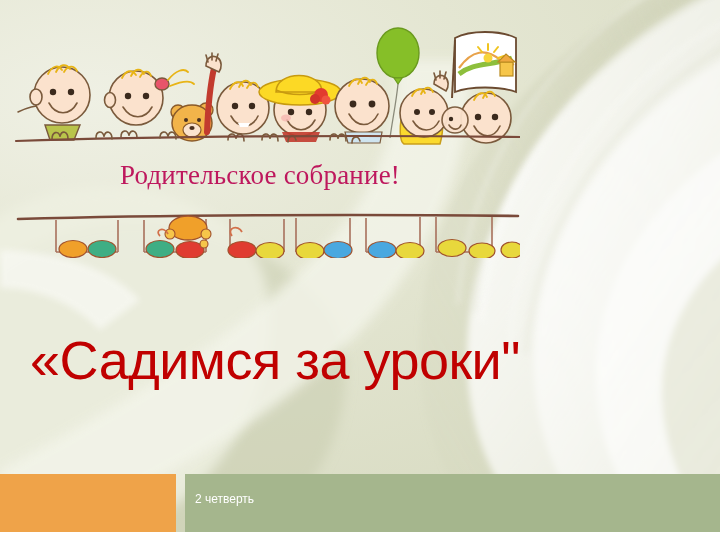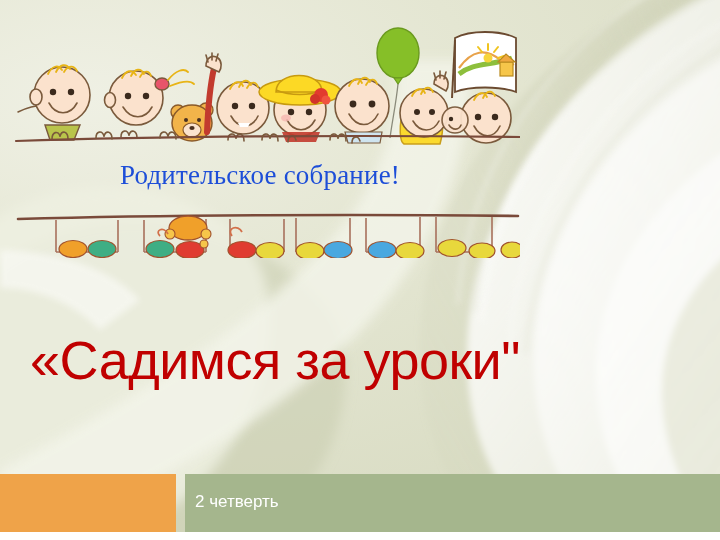--- a/index.html
+++ b/index.html
@@ -43,21 +43,21 @@
   .header-art svg { display: block; width: 520px; height: 258px; }
 
   .header-caption {
     position: absolute;
     left: 0;
     top: 160px;
     width: 520px;
     text-align: center;
     font-family: "Liberation Serif", serif;
     font-size: 27px;
-    color: #1d4ed8;
+    color: #be185d;
     letter-spacing: 0.2px;
     white-space: nowrap;
   }
 
   
   .main-title {
     position: absolute;
     left: 30px;
     top: 332px;
     width: 670px;
@@ -84,21 +84,21 @@
     left: 185px;
     top: 474px;
     width: 535px;
     height: 58px;
     background: #a5b68d;
   }
   .subtitle {
     position: absolute;
     left: 195px;
     top: 492px;
-    font-size: 17px;
+    font-size: 12px;
     color: #ffffff;
     white-space: nowrap;
   }
   .bottom-white {
     position: absolute;
     left: 0;
     top: 532px;
     width: 720px;
     height: 8px;
     background: #ffffff;

